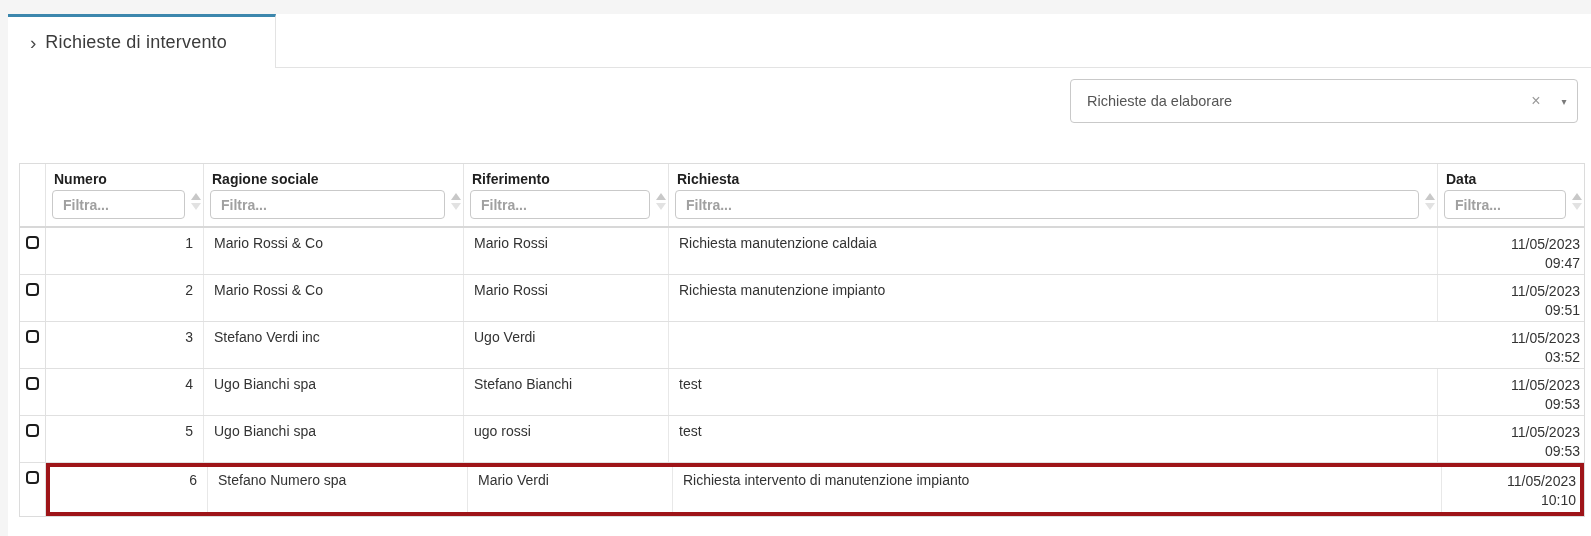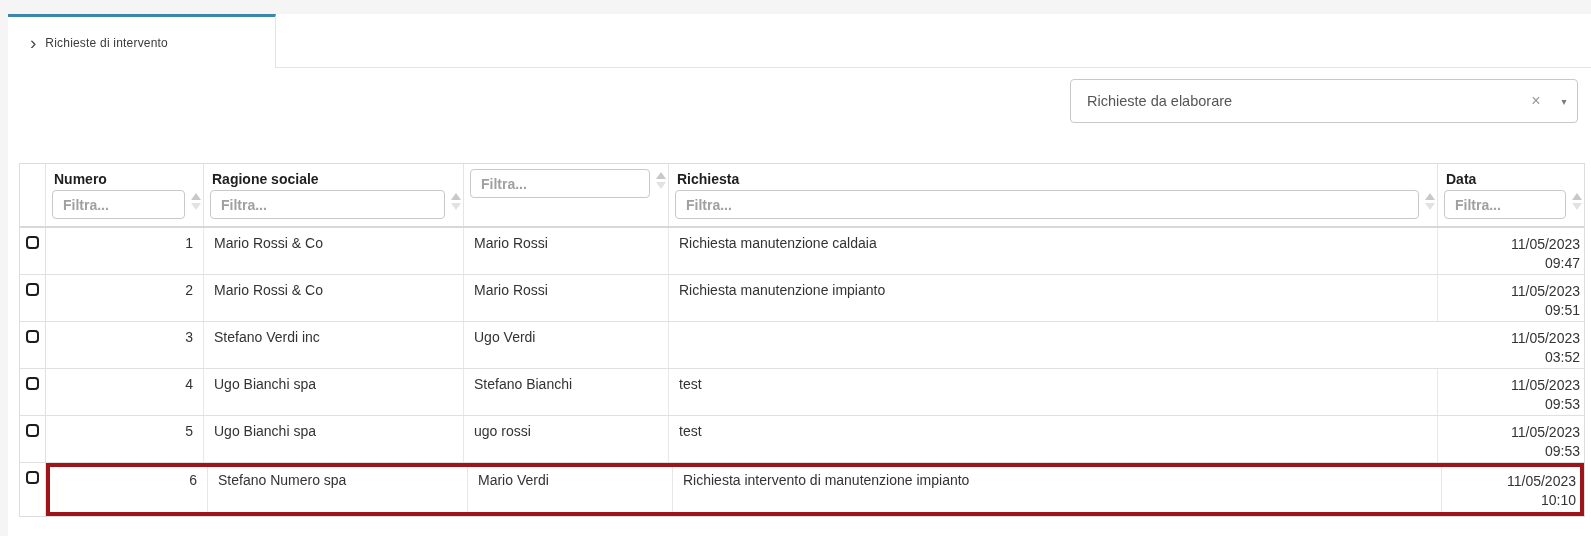--- a/index.html
+++ b/index.html
@@ -7,21 +7,21 @@
     font-family: "Liberation Sans", sans-serif; }
   .left-gutter { position: absolute; left: 0; top: 0; width: 8px; height: 536px; background: #f5f5f5; }
   .top-strip { height: 14px; width: 100%; background: #f5f5f5; }
 
   
   .tabbar { display: flex; height: 54px; margin-left: 8px; }
   .tab { width: 268px; background: #ffffff; border-top: 3px solid #3c87ad;
     border-right: 1px solid #e3e3e3; display: flex; align-items: center;
     padding-left: 22px; cursor: pointer; }
   .tab .chev { font-size: 19px; color: #4a4a4a; margin-right: 9px; line-height: 1; }
-  .tab .tab-title { font-size: 12px; color: #3b3b3b; letter-spacing: .2px; }
+  .tab .tab-title { font-size: 18px; color: #3b3b3b; letter-spacing: .2px; }
   .tabbar-rest { flex: 1; border-bottom: 1px solid #e3e3e3; background: #fff; }
 
   
   .toolbar { display: flex; justify-content: flex-end; padding: 11px 13px 0 0; }
   .select { position: relative; width: 508px; height: 44px; border: 1px solid #c9c9c9;
     border-radius: 4px; background: #fff; display: flex; align-items: center; cursor: pointer; }
   .select-value { font-size: 14.5px; color: #555; padding-left: 16px; flex: 1; }
   .select-clear { color: #9a9a9a; font-size: 16px; width: 30px; text-align: center; cursor: pointer; }
   .select-caret { color: #7a7a7a; font-size: 10px; width: 26px; text-align: center; cursor: pointer; }
 
@@ -102,20 +102,21 @@
       <div class="hlabel">Ragione sociale</div>
       <div class="hfilter">
         <input class="filter-input" placeholder="Filtra..." style="">
         <span class="sort">
             <i class="up"></i>
             <i class="dn"></i>
           </span>
       </div>
     </div>
     <div class="hc col-rif">
+      <div class="hlabel">Riferimento</div>
       <div class="hfilter">
         <input class="filter-input" placeholder="Filtra..." style="">
         <span class="sort">
             <i class="up"></i>
             <i class="dn"></i>
           </span>
       </div>
     </div>
     <div class="hc col-ric">
       <div class="hlabel">Richiesta</div>

